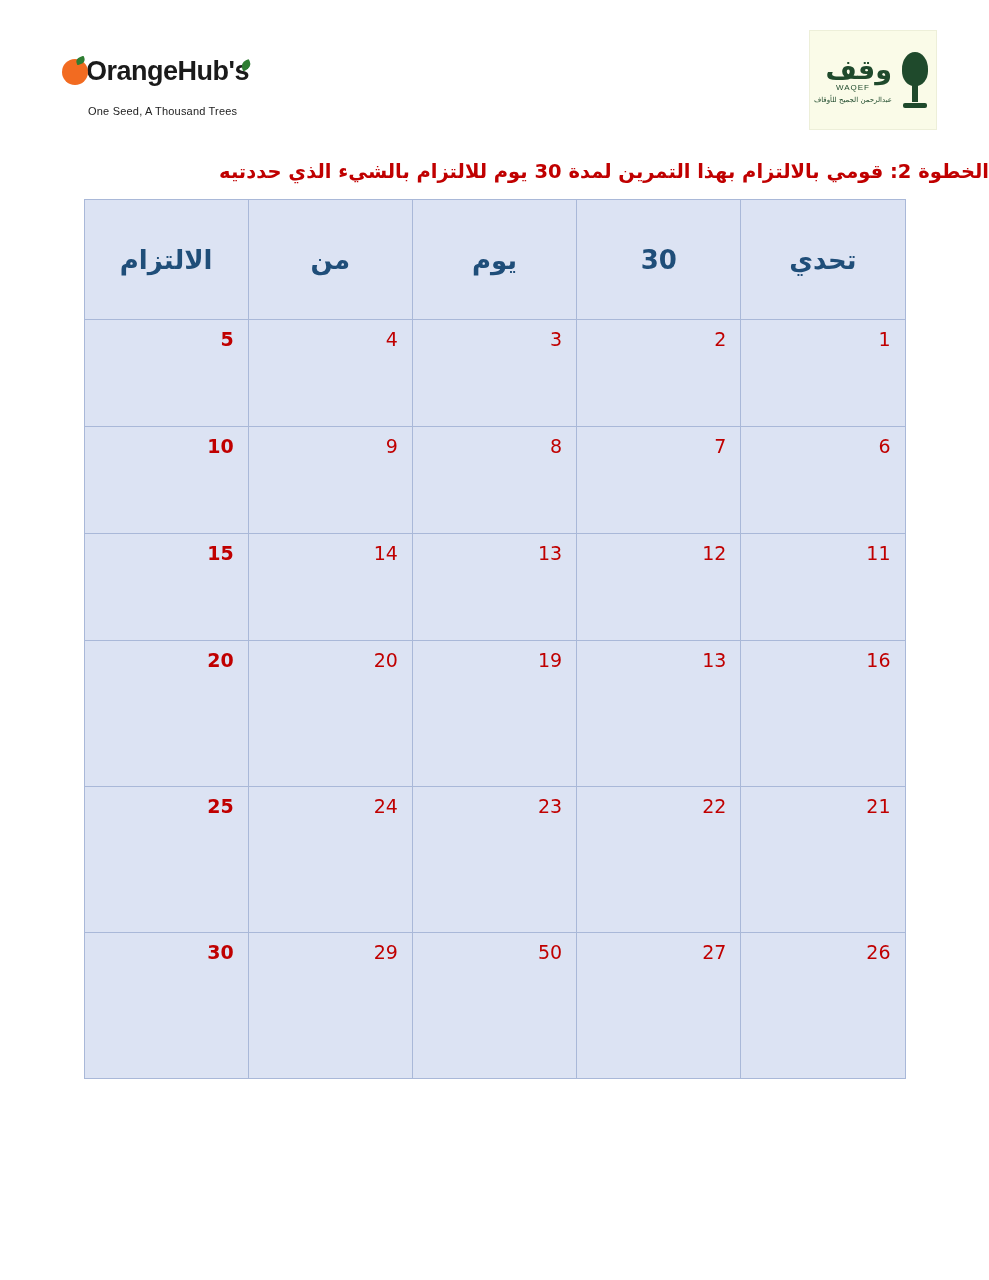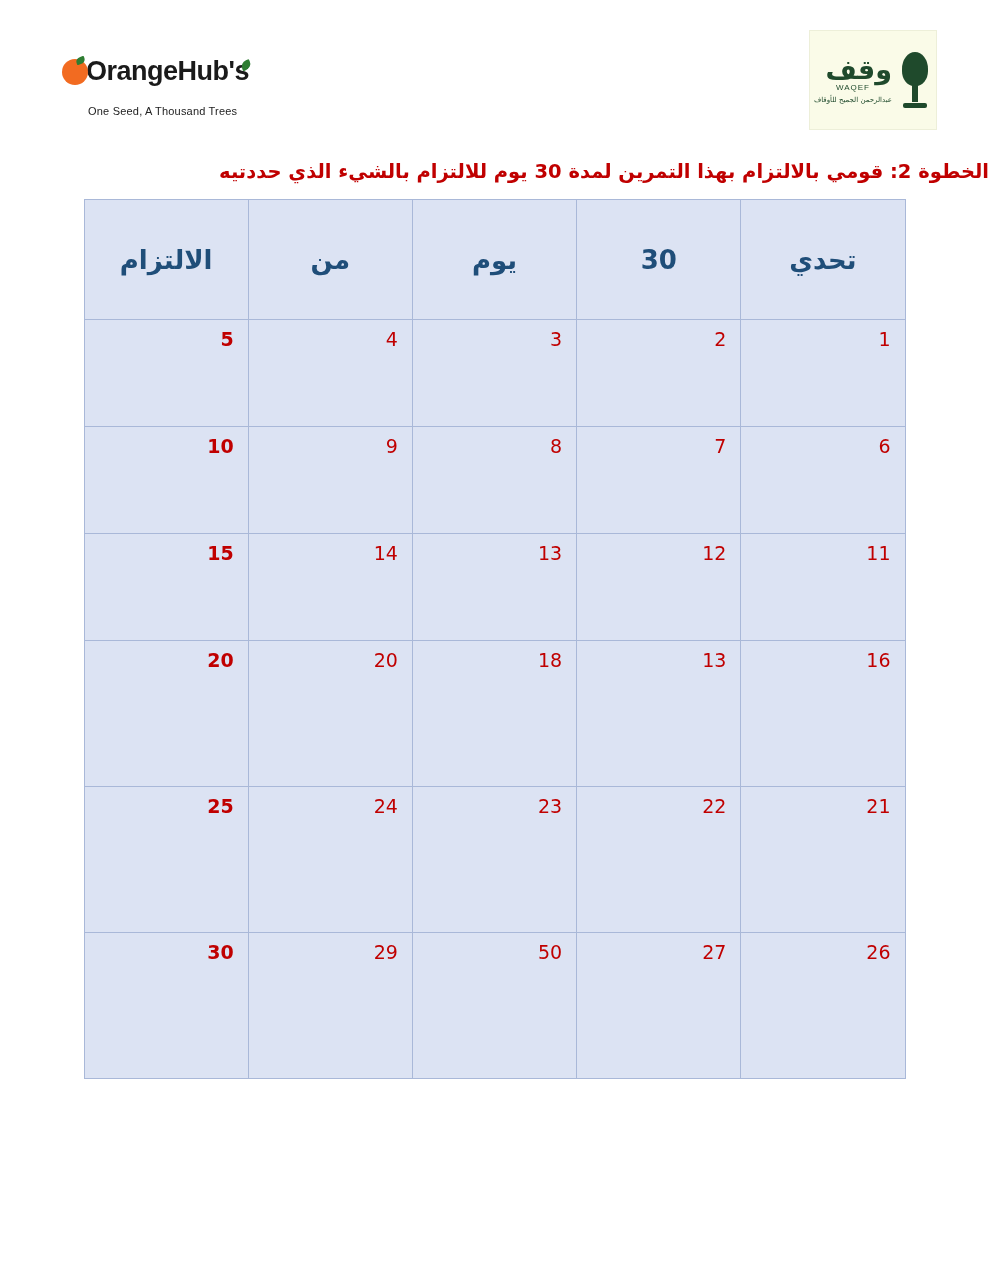--- a/index.html
+++ b/index.html
@@ -262,21 +262,21 @@
       <tr>
         <td>11</td>
         <td>12</td>
         <td>13</td>
         <td>14</td>
         <td class="first-col">15</td>
       </tr>
       <tr>
         <td>16</td>
         <td>13</td>
-        <td>18</td>
+        <td>19</td>
         <td>20</td>
         <td class="first-col">20</td>
       </tr>
       <tr>
         <td>21</td>
         <td>22</td>
         <td>23</td>
         <td>24</td>
         <td class="first-col">25</td>
       </tr>

